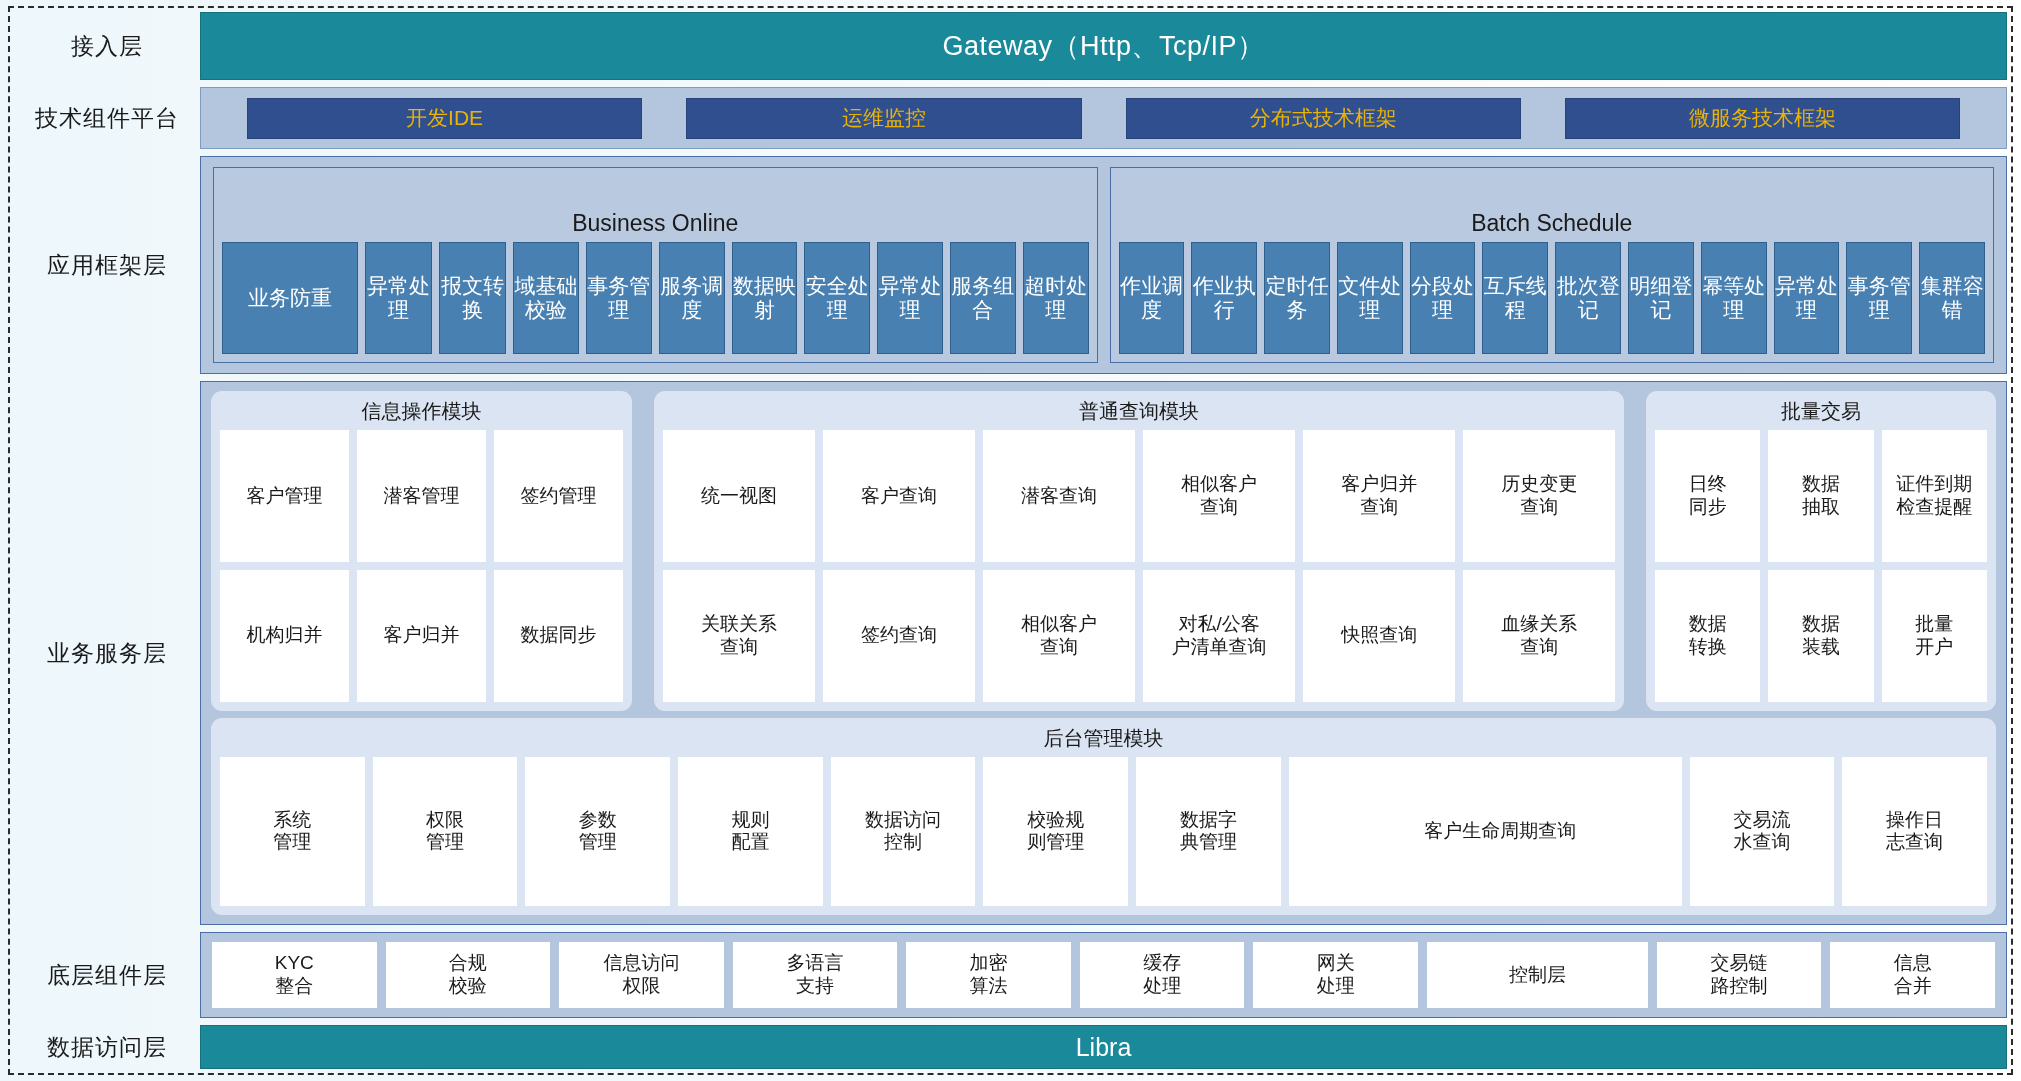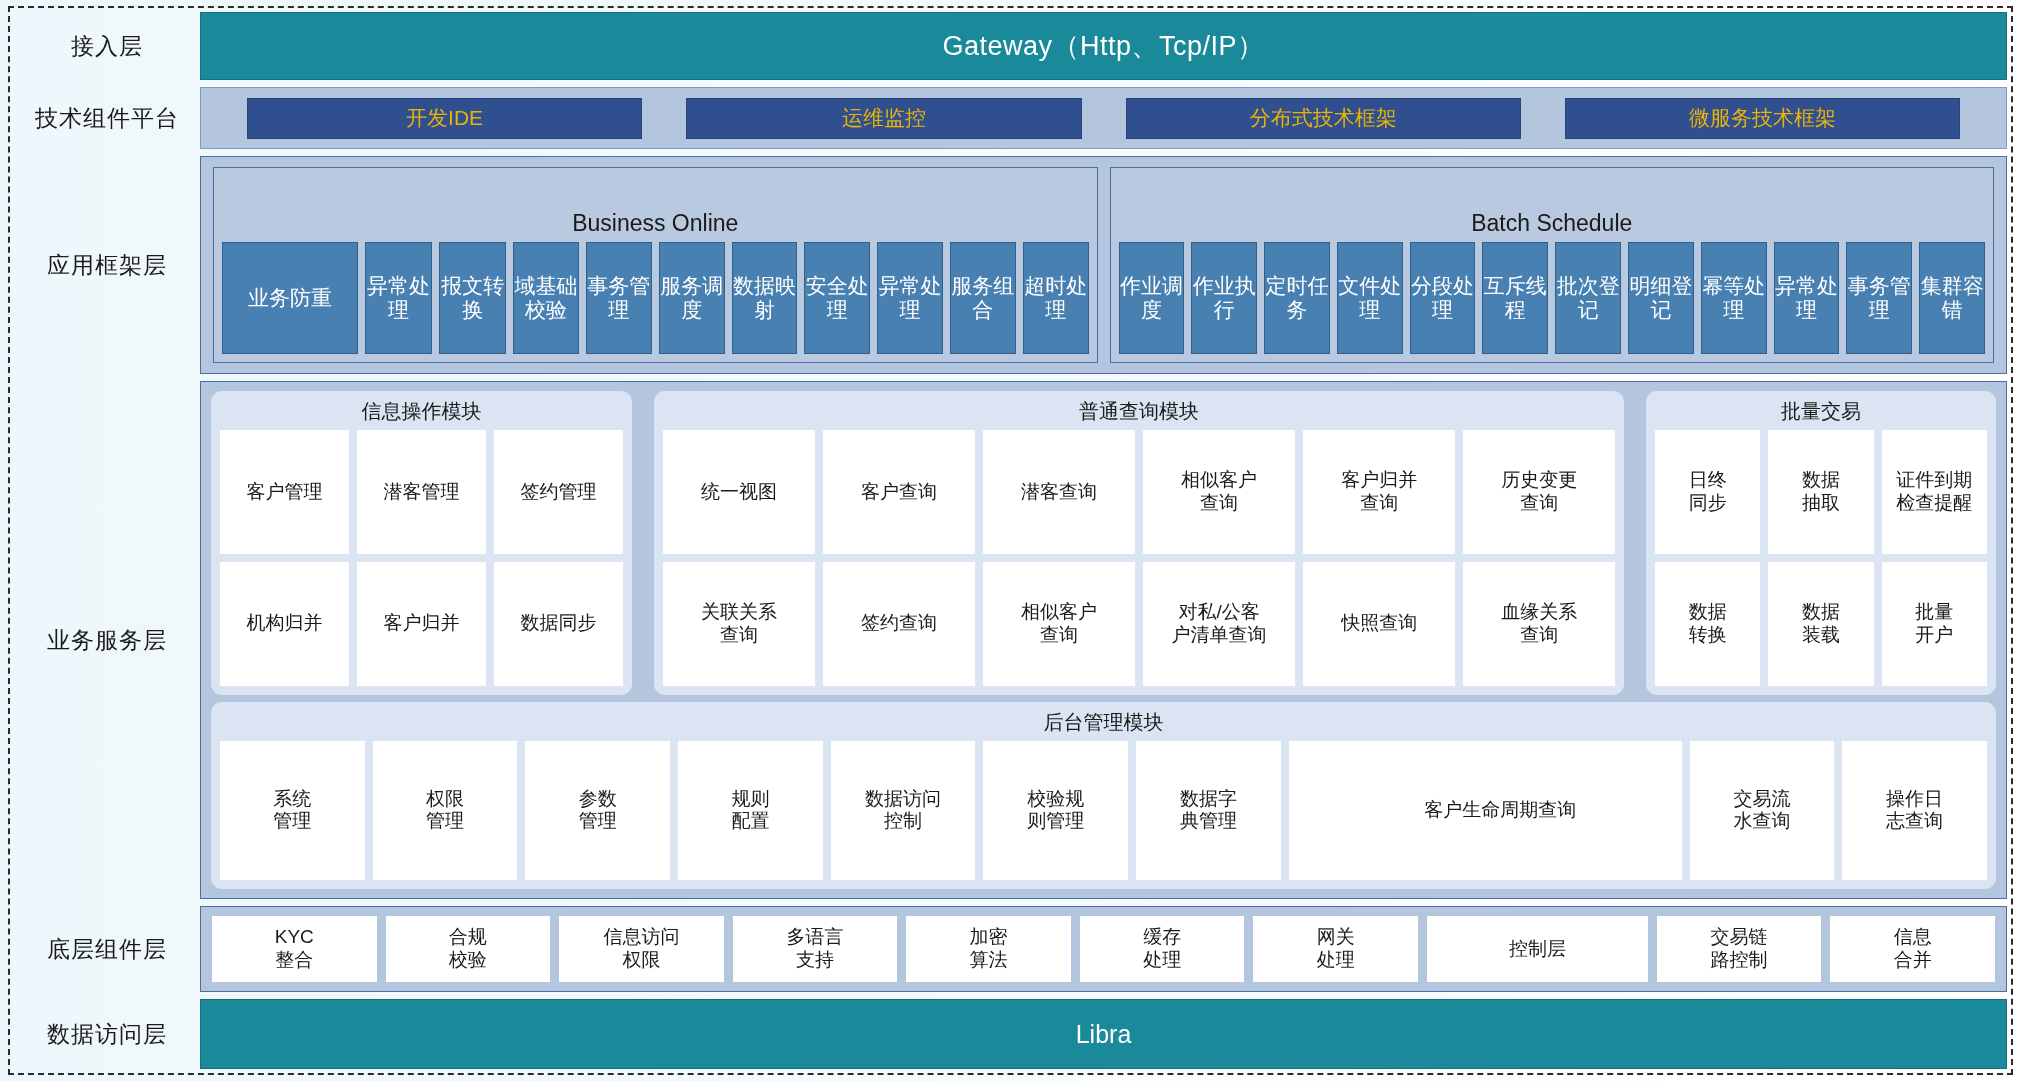--- a/index.html
+++ b/index.html
@@ -234,21 +234,21 @@
     display: flex;
     align-items: stretch;
     gap: 9px;
     padding: 9px 11px;
     box-sizing: border-box;
   }
   .bottom-bar .wbox { font-size: 19px; }
   .bottom-bar .wbox.wider { flex: 1.35; }
 
   
-  .r-data { height: 70px; }
+  .r-data { height: 44px; }
   .data-bar {
     flex: 1;
     background: #1a8a9b;
     border: 1px solid #16707e;
     display: flex;
     align-items: center;
     justify-content: center;
     color: #ffffff;
     font-size: 25px;
   }

